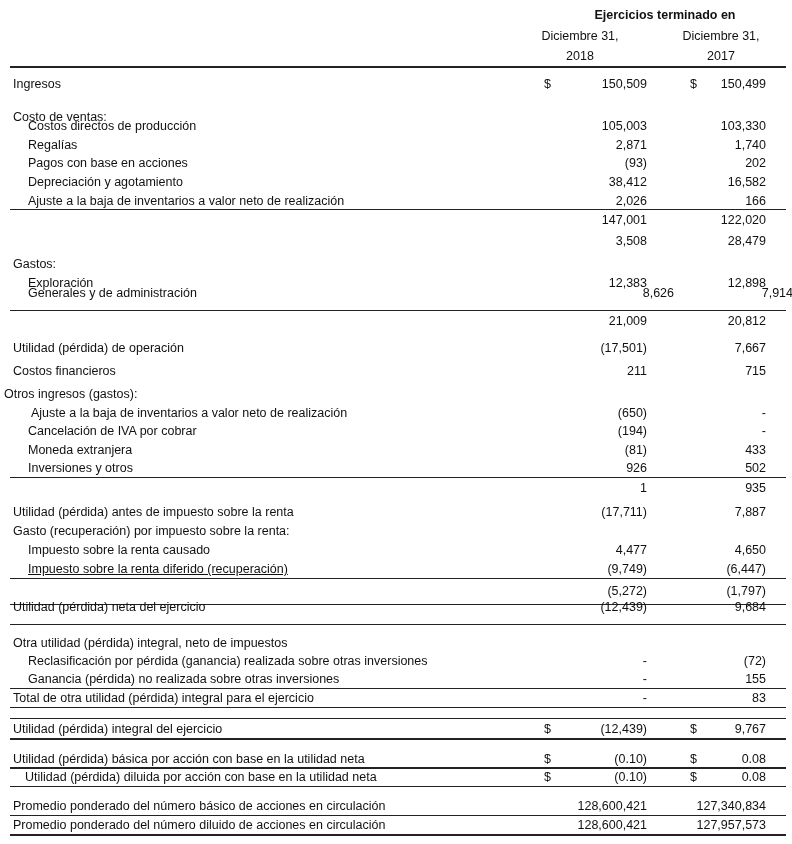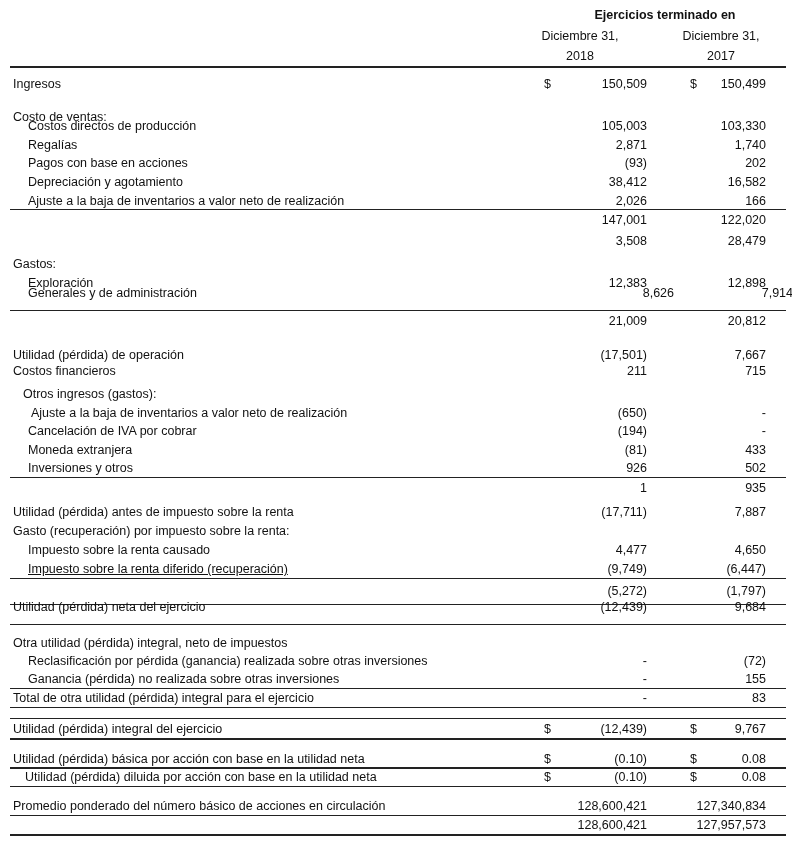--- a/index.html
+++ b/index.html
@@ -84,32 +84,32 @@
 <div class="row" style="top:284px;padding-left:27px;">
   <span class="lbl" style="left:28px;">Generales y de administración</span>
   <span class="val v1">8,626</span>
   <span class="val v2">7,914</span>
 </div>
 <div class="line full" style="top:310px;"></div>
 <div class="row" style="top:312px;">
   <span class="val v1">21,009</span>
   <span class="val v2">20,812</span>
 </div>
-<div class="row" style="top:346px;">
+<div class="row" style="top:339px;">
   <span class="lbl" style="left:13px;">Utilidad (pérdida) de operación</span>
   <span class="val v1">(17,501)</span>
   <span class="val v2">7,667</span>
 </div>
 <div class="row" style="top:362px;">
   <span class="lbl" style="left:13px;">Costos financieros</span>
   <span class="val v1">211</span>
   <span class="val v2">715</span>
 </div>
 <div class="row" style="top:385px;">
-  <span class="lbl" style="left:23px;">Otros ingresos (gastos):</span>
+  <span class="lbl" style="left:4px;">Otros ingresos (gastos):</span>
 </div>
 <div class="row" style="top:404px;">
   <span class="lbl" style="left:31px;">Ajuste a la baja de inventarios a valor neto de realización</span>
   <span class="val v1">(650)</span>
   <span class="val v2">-</span>
 </div>
 <div class="row" style="top:422px;">
   <span class="lbl" style="left:28px;">Cancelación de IVA por cobrar</span>
   <span class="val v1">(194)</span>
   <span class="val v2">-</span>
@@ -204,16 +204,17 @@
   <span class="val v2">0.08</span>
 </div>
 <div class="line full" style="top:786px;"></div>
 <div class="row" style="top:797px;">
   <span class="lbl" style="left:13px;">Promedio ponderado del número básico de acciones en circulación</span>
   <span class="val v1">128,600,421</span>
   <span class="val v2">127,340,834</span>
 </div>
 <div class="line full" style="top:815px;"></div>
 <div class="row" style="top:816px;">
+  <span class="lbl" style="left:13px;">Promedio ponderado del número diluido de acciones en circulación</span>
   <span class="val v1">128,600,421</span>
   <span class="val v2">127,957,573</span>
 </div>
 <div class="line full thick" style="top:834px;"></div>
 
 </body></html>

